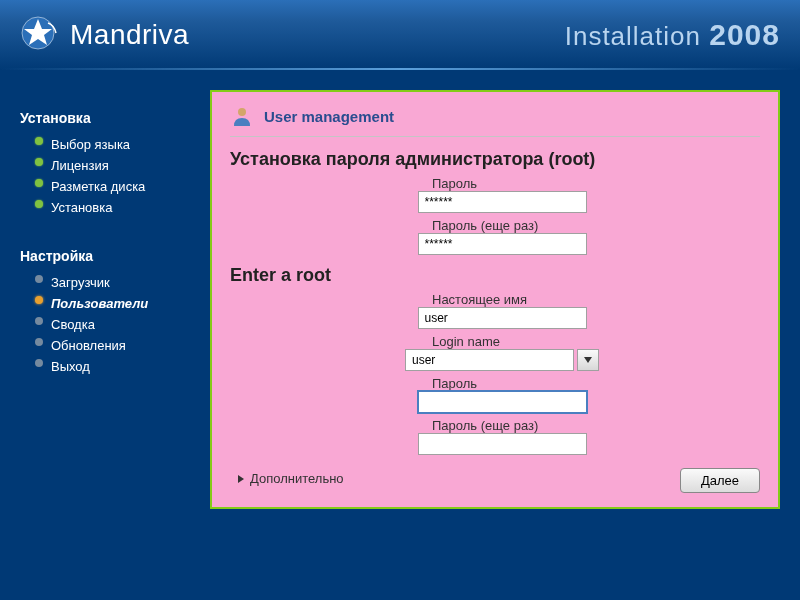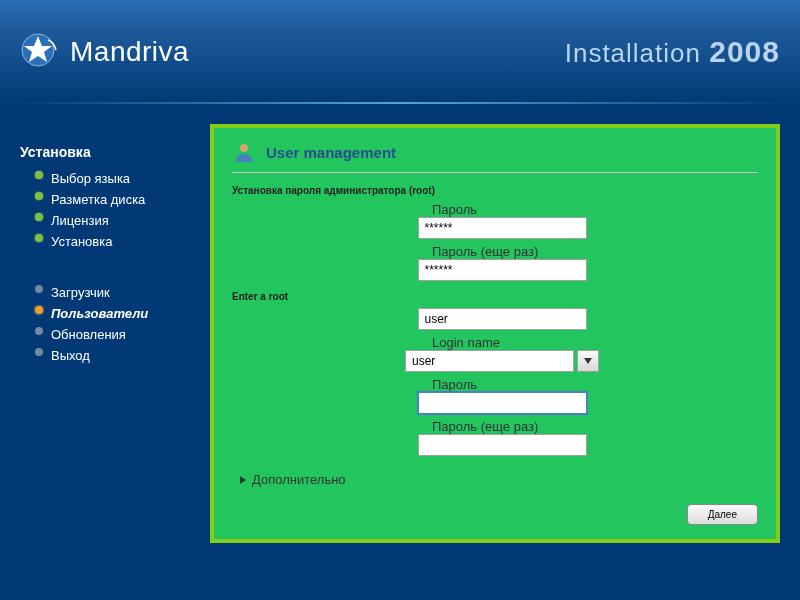--- a/index.html
+++ b/index.html
@@ -4,21 +4,21 @@
   <style>
     * { margin: 0; padding: 0; box-sizing: border-box; }
     body {
       width: 800px;
       height: 600px;
       font-family: Arial, sans-serif;
       background: #003975;
       overflow: hidden;
     }
     .header {
-      height: 104px;
+      height: 70px;
       background: linear-gradient(180deg, #2b6fb8 0%, #1e5a9a 30%, #003975 100%);
       position: relative;
       display: flex;
       align-items: center;
       justify-content: space-between;
       padding: 16px 20px;
     }
     .header::after {
       content: '';
       position: absolute;
@@ -89,23 +89,23 @@
       width: 8px;
       height: 8px;
       border-radius: 50%;
       flex-shrink: 0;
     }
     .bullet.done { background: #7fc241; box-shadow: 0 0 2px #7fc241; }
     .bullet.current { background: #e8a030; box-shadow: 0 0 3px #e8a030; }
     .bullet.pending { background: #758a9f; }
     .main-panel {
       flex: 1;
-      background: #22c55e;
+      background: #f9a8d4;
       margin: 20px 20px 20px 0;
-      border: 4px solid #84cc16;
+      border: 2px solid #84cc16;
       padding: 12px 18px;
       position: relative;
       font-size: 13px;
       color: #333;
     }
     .panel-header {
       display: flex;
       align-items: center;
       gap: 10px;
       padding-bottom: 8px;
@@ -116,21 +116,21 @@
       width: 24px;
       height: 24px;
     }
     .panel-title {
       color: #2a4d8f;
       font-weight: bold;
       font-size: 15px;
     }
     .section-heading {
       font-weight: bold;
-      font-size: 10px;
+      font-size: 18px;
       margin: 10px 0 6px 0;
       color: #222;
     }
     .form-row {
       display: flex;
       align-items: center;
       margin-bottom: 5px;
       padding-left: 14px;
       flex-direction: column;
     }
@@ -185,21 +185,21 @@
       border-left: 6px solid #333;
     }
     .next-btn {
       position: absolute;
       bottom: 14px;
       right: 18px;
       padding: 4px 20px;
       background: linear-gradient(180deg, #fafafa, #dcdcdc);
       border: 1px solid #888;
       border-radius: 4px;
-      font-size: 10px;
+      font-size: 13px;
       cursor: pointer;
     }
   </style>
 </head>
 <body>
 
 <div class="header">
   <div class="logo-area">
     <svg class="star-icon" viewBox="0 0 40 40">
       <circle cx="18" cy="18" r="16" fill="#2b6fb8" stroke="#fff" stroke-width="0.5"></circle>
@@ -218,40 +218,45 @@
   <div class="sidebar">
 
     <div class="sidebar-section">
       <div class="sidebar-section-title">Установка</div>
       <div class="sidebar-item">
         <span class="bullet done"></span>
         <span>Выбор языка</span>
       </div>
       <div class="sidebar-item">
         <span class="bullet done"></span>
+        <span>Лицензия</span>
+      </div>
+      <div class="sidebar-item">
+        <span class="bullet done"></span>
         <span>Разметка диска</span>
-      </div>
-      <div class="sidebar-item">
-        <span class="bullet done"></span>
-        <span>Лицензия</span>
       </div>
       <div class="sidebar-item">
         <span class="bullet done"></span>
         <span>Установка</span>
       </div>
     </div>
 
     <div class="sidebar-section">
+      <div class="sidebar-section-title">Настройка</div>
       <div class="sidebar-item">
         <span class="bullet pending"></span>
         <span>Загрузчик</span>
       </div>
       <div class="sidebar-item current">
         <span class="bullet current"></span>
         <span>Пользователи</span>
+      </div>
+      <div class="sidebar-item">
+        <span class="bullet pending"></span>
+        <span>Сводка</span>
       </div>
       <div class="sidebar-item">
         <span class="bullet pending"></span>
         <span>Обновления</span>
       </div>
       <div class="sidebar-item">
         <span class="bullet pending"></span>
         <span>Выход</span>
       </div>
     </div>
@@ -278,20 +283,21 @@
     <div class="form-row">
       <div class="form-label">Пароль (еще раз)</div>
       <div class="form-input-wrap">
         <input type="text" class="form-input" value="******" style="">
       </div>
     </div>
 
     <div class="section-heading">Enter a root</div>
 
     <div class="form-row">
+      <div class="form-label">Настоящее имя</div>
       <div class="form-input-wrap">
         <input type="text" class="form-input" value="user" style="">
       </div>
     </div>
     <div class="form-row">
       <div class="form-label">Login name</div>
       <div class="form-input-wrap">
         <input type="text" class="form-input" value="user" style="">
         <div class="dropdown-btn">
           <svg width="8" height="6" viewBox="0 0 8 6">

